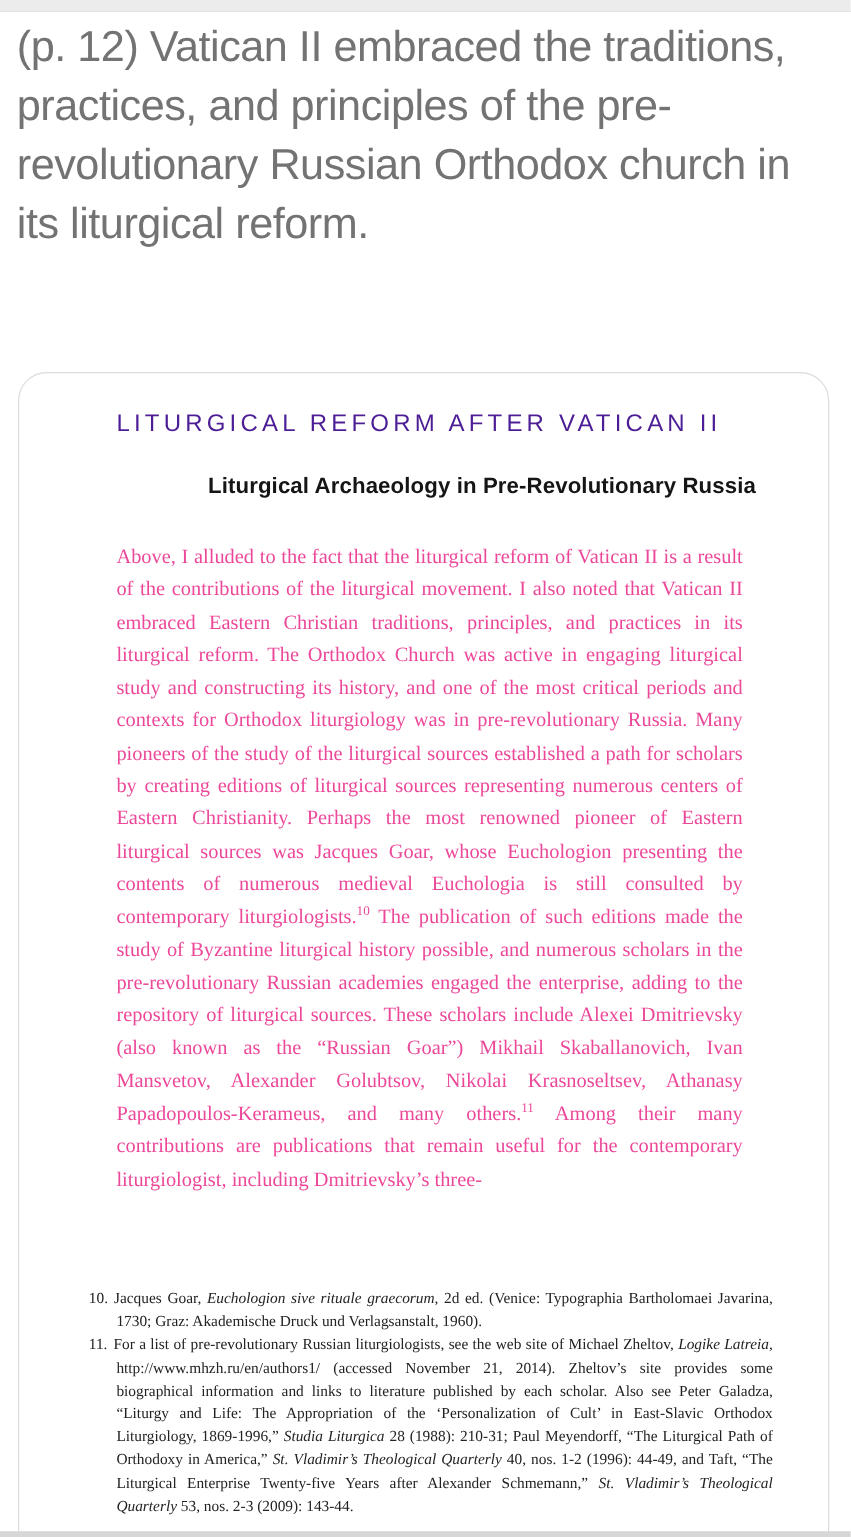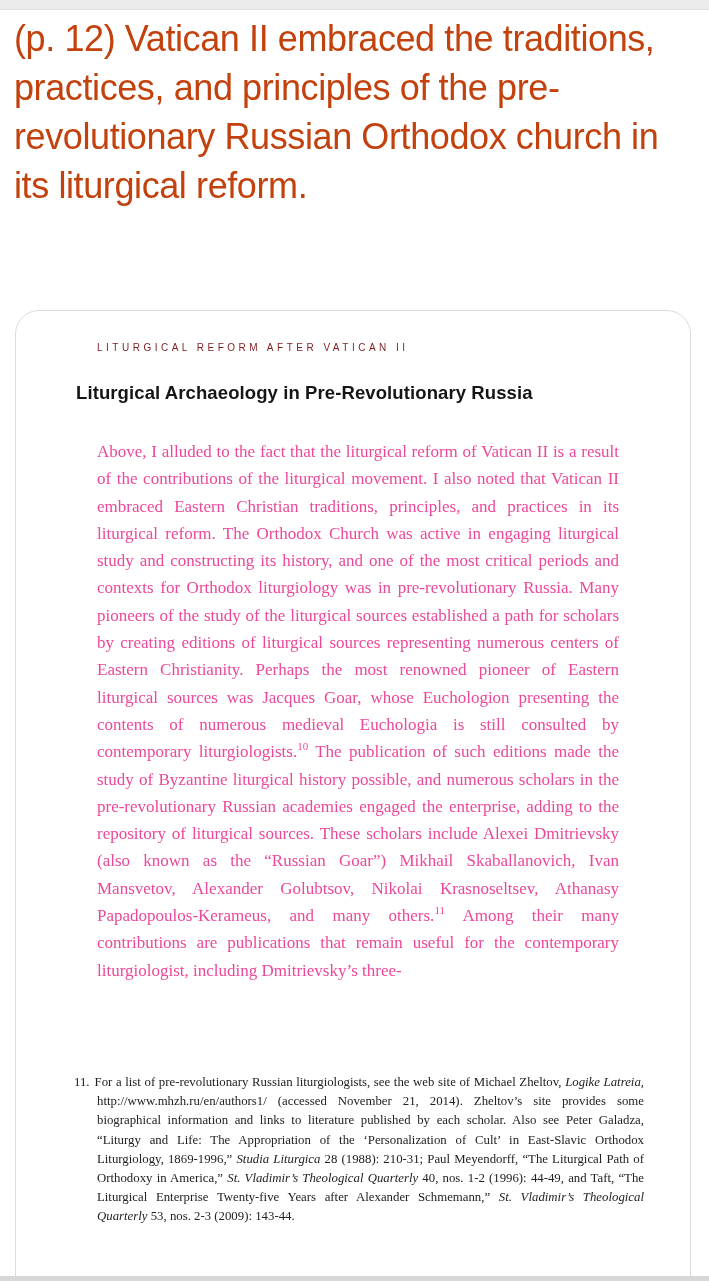--- a/index.html
+++ b/index.html
@@ -11,38 +11,38 @@
     overflow: hidden;
     font-family: "Liberation Sans", sans-serif;
   }
   .top-bar {
     position: absolute; top: 0; left: 0; width: 709px; height: 10px;
     background: #ececec; border-bottom: 1px solid #e2e2e2;
   }
   .quote {
     position: absolute; top: 14px; left: 14px; width: 684px;
     font-size: 36px; line-height: 49px; letter-spacing: -0.4px;
-    color: #c2410c;
+    color: #737373;
     font-family: "Liberation Sans", sans-serif;
   }
   .page-card {
     position: absolute; top: 310px; left: 15px; width: 676px; height: 1010px;
     background: #ffffff;
     border: 1px solid #dcdcdc;
     border-radius: 24px;
   }
   .running-header {
     margin: 31px 70px 0 81px;
-    font-size: 10px; letter-spacing: 3.5px;
-    color: #7f1d1d;
+    font-size: 20px; letter-spacing: 3.5px;
+    color: #4c1d95;
     font-family: "Liberation Sans", sans-serif;
   }
   .section-title {
     margin: 29px 60px 0 60px;
-    text-align: left;
+    text-align: right;
     font-size: 18.5px; font-weight: 700; letter-spacing: 0.1px;
     color: #151515;
     font-family: "Liberation Sans", sans-serif;
   }
   .body-text {
     margin: 34px 71px 0 81px;
     font-family: "Liberation Serif", serif;
     font-size: 17px; line-height: 27.3px;
     text-align: justify;
     color: #ec4899;
@@ -73,18 +73,21 @@
 
 <div class="page-card">
   <div class="running-header">LITURGICAL REFORM AFTER VATICAN II</div>
 
   <h2 class="section-title">Liturgical Archaeology in Pre-Revolutionary Russia</h2>
 
   <p class="body-text"><span>Above, I alluded to the fact that the liturgical reform of Vatican II is a result of the contributions of the liturgical movement. I also noted that Vatican II embraced Eastern Christian traditions, principles, and practices in its liturgical reform. The Orthodox Church was active in engaging liturgical study and constructing its history, and one of the most critical periods and contexts for Orthodox liturgiology was in pre-revolutionary Russia. Many pioneers of the study of the liturgical sources established a path for scholars by creating editions of liturgical sources representing numerous centers of Eastern Christianity. Perhaps the most renowned pioneer of Eastern liturgical sources was Jacques Goar, whose Euchologion presenting the contents of numerous medieval Euchologia is still consulted by contemporary liturgiologists.</span><sup>10</sup><span> The publication of such editions made the study of Byzantine liturgical history possible, and numerous scholars in the pre-revolutionary Russian academies engaged the enterprise, adding to the repository of liturgical sources. These scholars include Alexei Dmitrievsky (also known as the “Russian Goar”) Mikhail Skaballanovich, Ivan Mansvetov, Alexander Golubtsov, Nikolai Krasnoseltsev, Athanasy Papadopoulos-Kerameus, and many others.</span><sup>11</sup><span> Among their many contributions are publications that remain useful for the contemporary liturgiologist, including Dmitrievsky’s three-</span></p>
 
   <div class="footnotes">
     <div class="footnote">
+      <span class="fn-num">10.</span><span><span>Jacques Goar, </span><i>Euchologion sive rituale graecorum,</i><span> 2d ed. (Venice: Typographia Bartholomaei Javarina, 1730; Graz: Akademische Druck und Verlagsanstalt, 1960).</span></span>
+    </div>
+    <div class="footnote">
       <span class="fn-num">11.</span><span><span>For a list of pre-revolutionary Russian liturgiologists, see the web site of Michael Zheltov, </span><i>Logike Latreia,</i><span> http://www.mhzh.ru/en/authors1/ (accessed November 21, 2014). Zheltov’s site provides some biographical information and links to literature published by each scholar. Also see Peter Galadza, “Liturgy and Life: The Appropriation of the ‘Personalization of Cult’ in East-Slavic Orthodox Liturgiology, 1869-1996,” </span><i>Studia Liturgica</i><span> 28 (1988): 210-31; Paul Meyendorff, “The Liturgical Path of Orthodoxy in America,” </span><i>St. Vladimir’s Theological Quarterly</i><span> 40, nos. 1-2 (1996): 44-49, and Taft, “The Liturgical Enterprise Twenty-five Years after Alexander Schmemann,” </span><i>St. Vladimir’s Theological Quarterly</i><span> 53, nos. 2-3 (2009): 143-44.</span></span>
     </div>
   </div>
 </div>
 
 <div class="bottom-bar"></div>
 
 </body></html>

